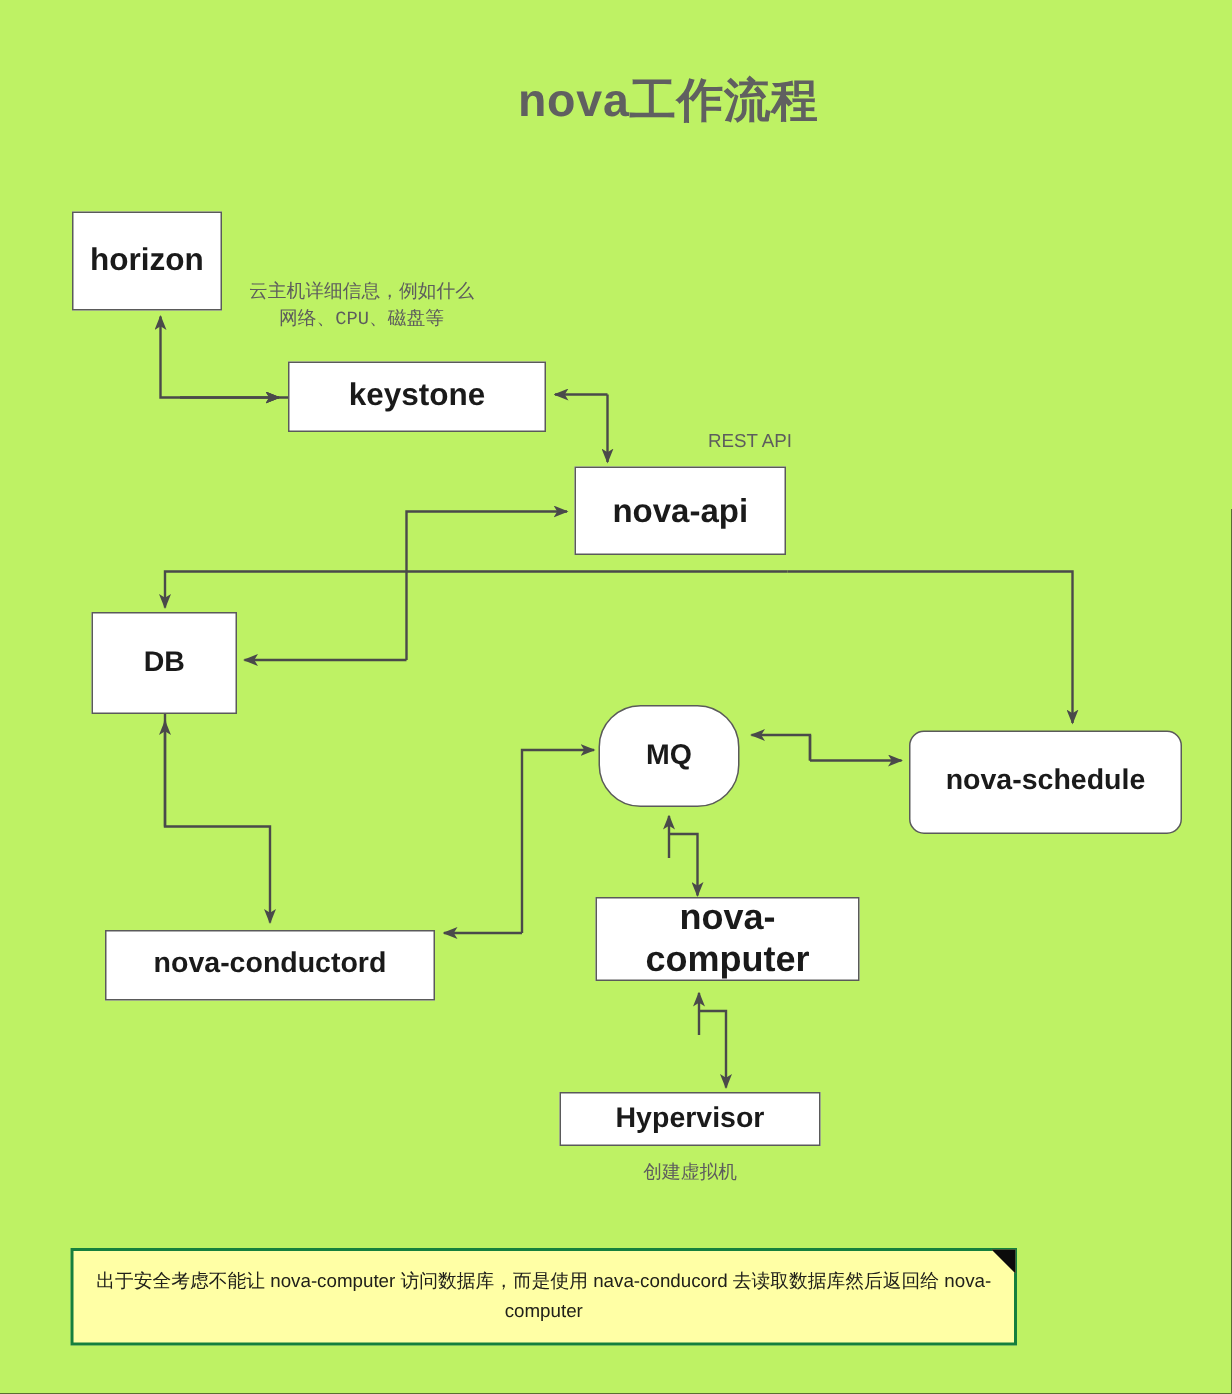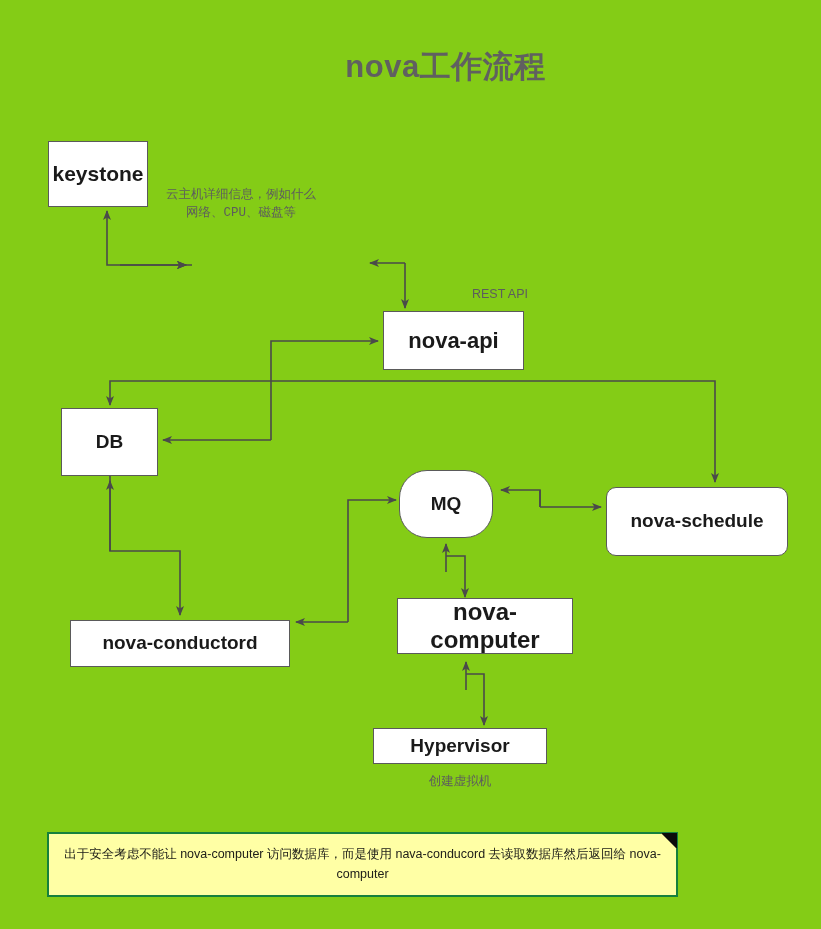--- a/index.html
+++ b/index.html
@@ -4,21 +4,21 @@
 <style>
   html, body {
     margin: 0;
     padding: 0;
     background: #0b0b0b;
   }
   #canvas {
     position: relative;
     width: 821px;
     height: 929px;
-    background: #84cc16;
+    background: #bef264;
     overflow: hidden;
     font-family: "Liberation Sans", "DejaVu Sans", sans-serif;
   }
   #diagram-svg {
     position: absolute;
     left: 0;
     top: 0;
     width: 821px;
     height: 929px;
   }
@@ -144,22 +144,23 @@
       <path d="M466,690 L466,674 L466,662"></path>
       <path d="M484,690 L484,725"></path>
     </g>
     <g fill="none" stroke="#4a4a4a" stroke-width="1.6">
       <path d="M446,556 L465,556 L465,572"></path>
       <path d="M466,674 L484,674 L484,690"></path>
       <path d="M540,490 L540,507"></path>
     </g>
   </svg>
 
-  <div class="node" style="left:48px; top:141px; width:100px; height:66px; font-size:21px;">keystone</div>
+  <div class="node" style="left:48px; top:141px; width:100px; height:66px; font-size:21px;">horizon</div>
 
+  <div class="node" style="left:192px; top:241px; width:172px; height:47px; font-size:21px;">keystone</div>
 
   <div class="node" style="left:383px; top:311px; width:141px; height:59px; font-size:22px;">nova-api</div>
 
   <div class="node" style="left:61px; top:408px; width:97px; height:68px; font-size:19px;">DB</div>
 
   <div class="node" style="left:399px; top:470px; width:94px; height:68px; font-size:19px;border-radius:28px;">MQ</div>
 
   <div class="node" style="left:606px; top:487px; width:182px; height:69px; font-size:19px;border-radius:10px;">nova-schedule</div>
 
   <div class="node" style="left:70px; top:620px; width:220px; height:47px; font-size:19px;">nova-conductord</div>

